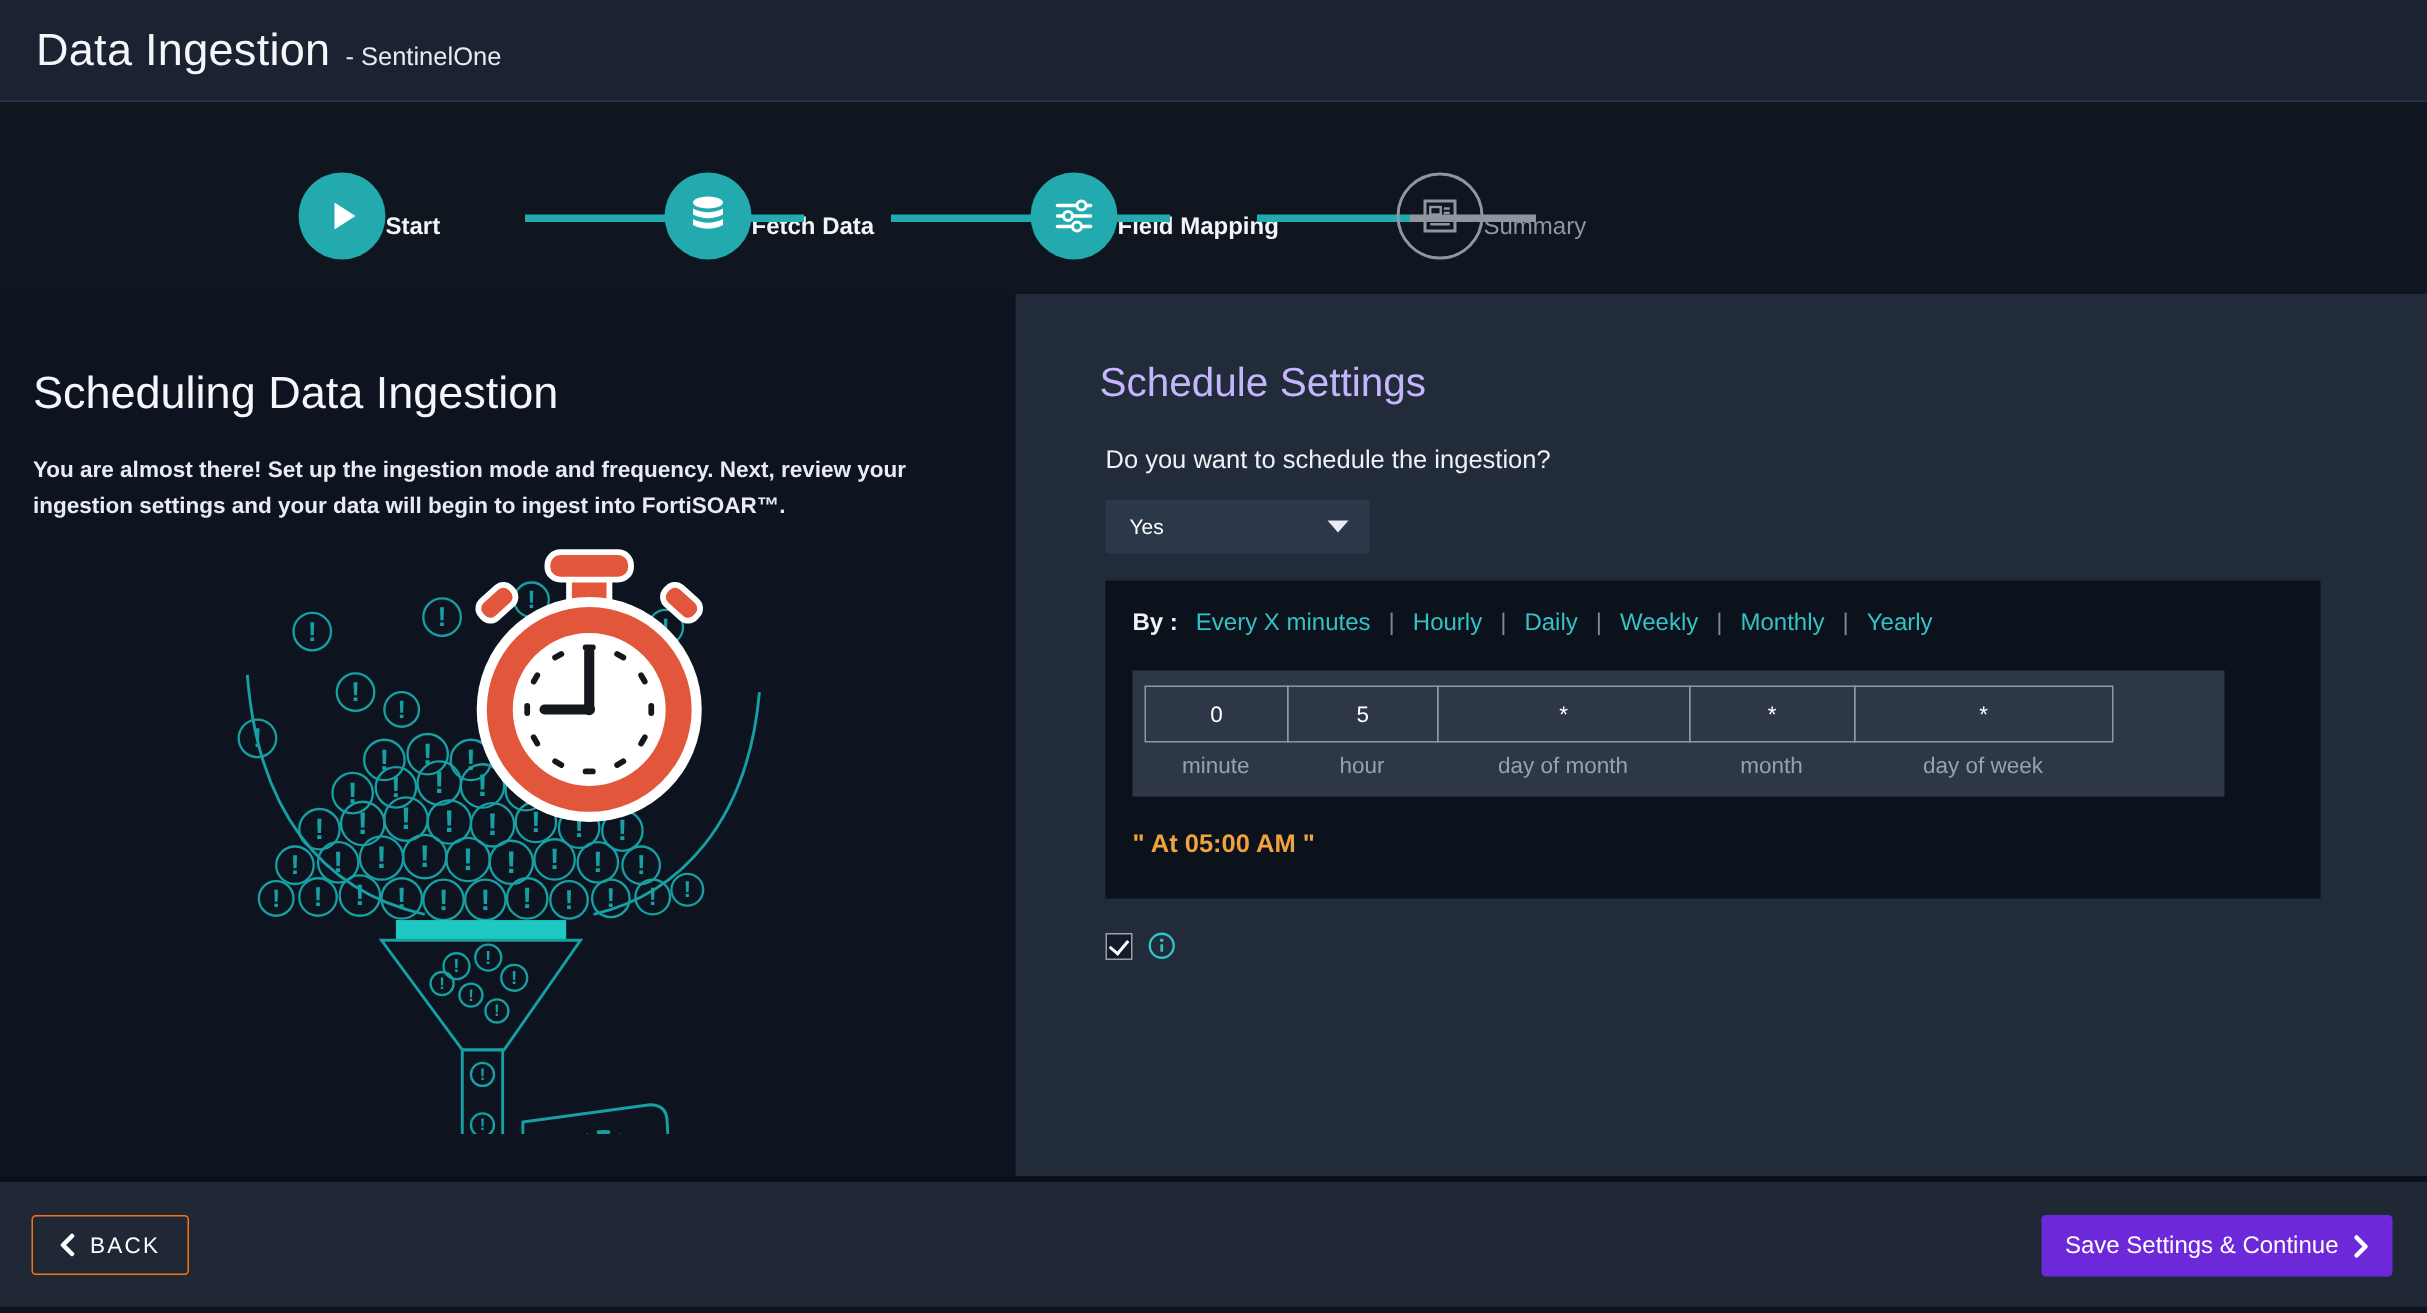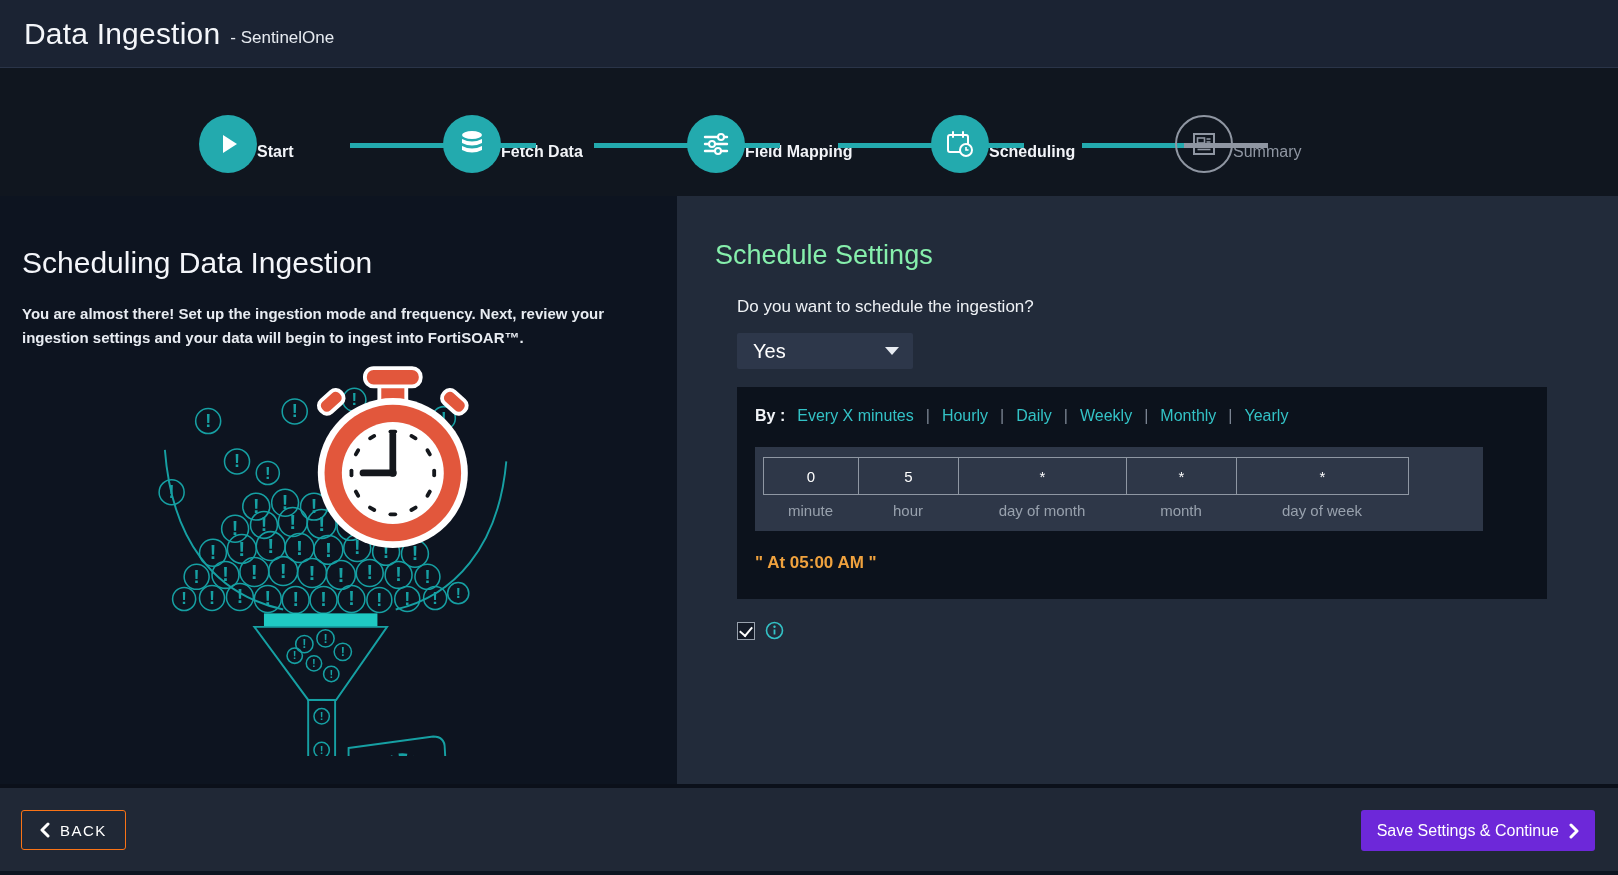--- a/index.html
+++ b/index.html
@@ -27,25 +27,25 @@
 
   
   .main { display:flex; height:592px; border-bottom:4px solid #0b101a; }
   .left-panel { width:677px; background:#0d1420; padding:50px 22px 0 22px; }
   .left-panel h1 { color:#f4f6fa; font-size:30px; font-weight:400; }
   .left-panel p { margin-top:22px; color:#e8ecf2; font-size:15px; font-weight:700;
                   line-height:1.6; max-width:635px; }
   .illustration { margin:14px 0 0 90px; }
 
   .right-panel { flex:1; background:#222b3a; padding:44px 0 0 38px; }
-  .right-panel h2 { color:#86efac; font-size:27px; font-weight:400; }
+  .right-panel h2 { color:#c4b5fd; font-size:27px; font-weight:400;margin-left:18px; }
   .rp-content { margin-left:22px; }
   .question { margin-top:26px; color:#eef1f5; font-size:17px; }
   .dropdown { margin-top:16px; width:176px; height:36px; background:#2d374a; color:#fff;
-              font-size:20px; display:flex; align-items:center; justify-content:space-between;
+              font-size:14px; display:flex; align-items:center; justify-content:space-between;
               padding:0 14px 0 16px; cursor:pointer; border-radius:2px; }
   .caret { width:0; height:0; border-left:7px solid transparent; border-right:7px solid transparent;
            border-top:8px solid #e8ecf2; }
   .configure-label { margin-top:26px; color:#c3cad4; font-size:15px; }
 
   .cron-box { margin-top:18px; width:810px; background:#0c121c; padding:20px 18px 26px 18px; }
   .by-row { display:flex; align-items:center; gap:12px; font-size:16px; }
   .by-label { color:#f2f4f8; font-weight:700; }
   .freq-link { color:#33c2c6; cursor:pointer; }
   .freq-sep { color:#7c8694; }
@@ -118,33 +118,20 @@
               <line x1="3" y1="20" x2="25" y2="20"></line>
           </g>
           <circle cx="19" cy="6" r="3" fill="#23aaae" stroke="#fff" stroke-width="2"></circle>
           <circle cx="10" cy="13" r="3" fill="#23aaae" stroke="#fff" stroke-width="2"></circle>
           <circle cx="16" cy="20" r="3" fill="#23aaae" stroke="#fff" stroke-width="2"></circle>
         </svg>
       </div>
       <div class="step-label">Field Mapping</div>
     </div>
 
-    <div class="step active">
-      <span class="segment done"></span>
-      <div class="step-circle">
-        <svg width="30" height="28" viewBox="0 0 30 28">
-          <rect x="3" y="5" width="20" height="17" rx="2" fill="none" stroke="#fff" stroke-width="2"></rect>
-          <line x1="8" y1="2" x2="8" y2="7" stroke="#fff" stroke-width="2" stroke-linecap="round"></line>
-          <line x1="18" y1="2" x2="18" y2="7" stroke="#fff" stroke-width="2" stroke-linecap="round"></line>
-          <circle cx="21" cy="20" r="6" fill="#23aaae" stroke="#fff" stroke-width="2"></circle>
-          <path d="M21 17 v3 h2.5" fill="none" stroke="#fff" stroke-width="1.6"></path>
-        </svg>
-      </div>
-      <div class="step-label">Scheduling</div>
-    </div>
 
     <div class="step pending">
       <span class="segment half"></span>
       <div class="step-circle">
         <svg width="26" height="26" viewBox="0 0 26 26">
           <rect x="3" y="3" width="20" height="20" fill="none" stroke="#8f96a2" stroke-width="2"></rect>
           <rect x="6.5" y="7" width="7" height="5" fill="none" stroke="#8f96a2" stroke-width="1.6"></rect>
           <line x1="15.5" y1="8" x2="19.5" y2="8" stroke="#8f96a2" stroke-width="1.6"></line>
           <line x1="15.5" y1="11" x2="19.5" y2="11" stroke="#8f96a2" stroke-width="1.6"></line>
           <line x1="6.5" y1="15" x2="19.5" y2="15" stroke="#8f96a2" stroke-width="1.6"></line>

